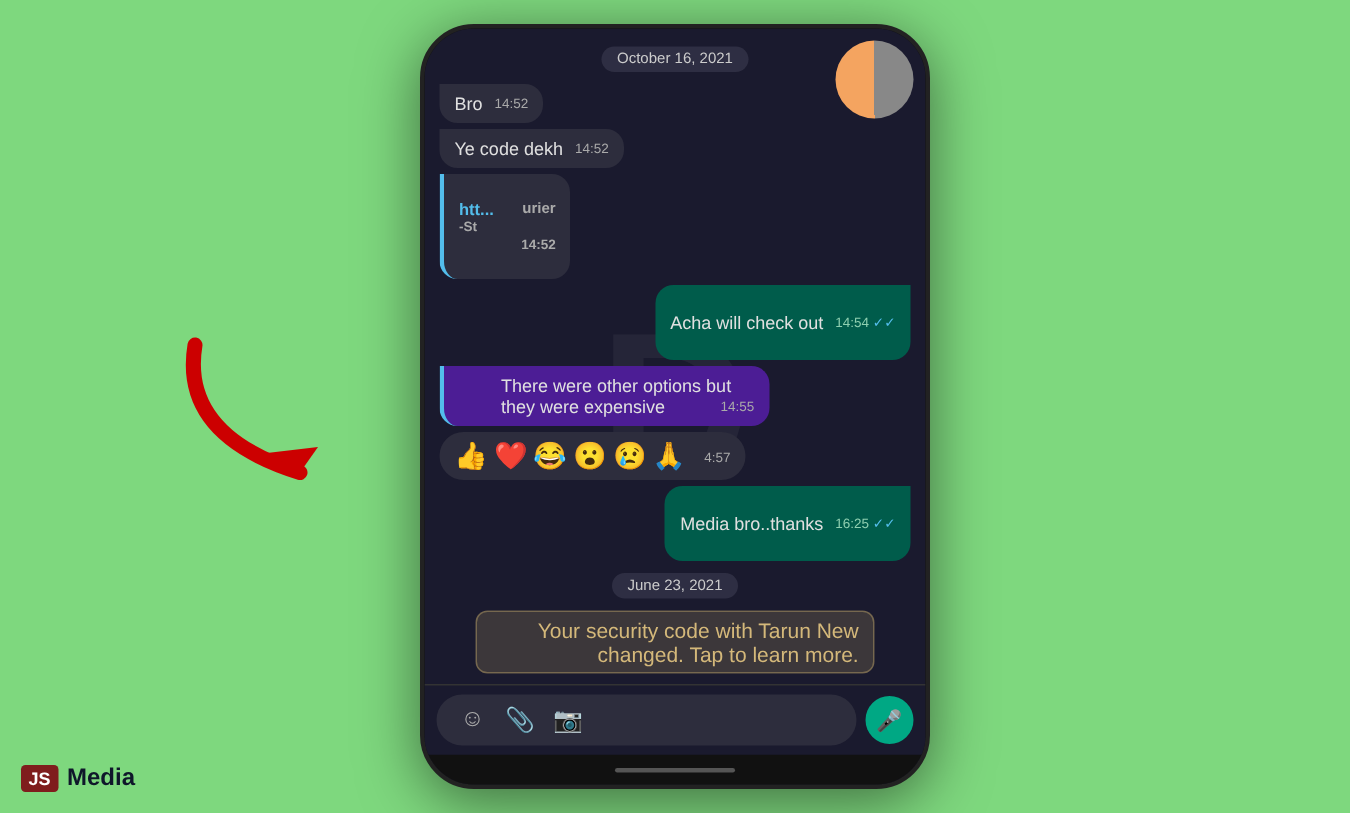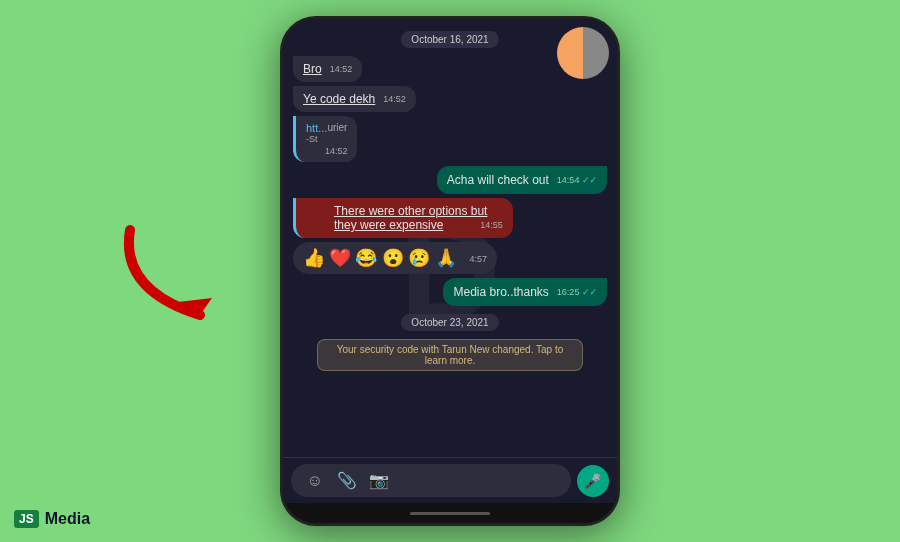--- a/index.html
+++ b/index.html
@@ -19,21 +19,21 @@
     .js-media-badge {
       position: absolute;
       bottom: 14px;
       left: 14px;
       display: flex;
       align-items: center;
       gap: 6px;
       z-index: 10;
     }
     .js-box {
-      background: #15803d;
+      background: #7f1d1d;
       color: #fff;
       font-size: 12px;
       font-weight: bold;
       padding: 2px 5px;
       border-radius: 3px;
     }
     .media-text {
       font-size: 16px;
       font-weight: bold;
       color: #0f172a;
@@ -123,30 +123,29 @@
     
     .msg-received {
       align-self: flex-start;
       background: #2d2d3d;
       color: #e0e0e0;
       border-radius: 0 12px 12px 12px;
       padding: 6px 10px;
       font-size: 12px;
       max-width: 70%;
       position: relative;
-      text-decoration: underline;
     }
 
     
     .msg-sent {
       align-self: flex-end;
       background: #005c4b;
       color: #e0e0e0;
       border-radius: 12px 0 12px 12px;
-      padding: 7px 10px;
+      padding: 18px 10px;
       font-size: 12px;
       max-width: 70%;
       position: relative;
     }
 
     .msg-time {
       font-size: 9px;
       color: #aaa;
       margin-left: 8px;
       float: right;
@@ -160,33 +159,34 @@
       color: #53bdeb;
       font-size: 9px;
     }
 
     
     .msg-link {
       align-self: flex-start;
       background: #2d2d3d;
       color: #53bdeb;
       border-radius: 0 12px 12px 12px;
-      padding: 6px 10px;
+      padding: 18px 10px;
       font-size: 11px;
       max-width: 80%;
       border-left: 3px solid #53bdeb;
+      font-weight: bold;
     }
     .msg-link .link-preview {
       font-size: 9px;
       color: #aaa;
     }
 
     
     .msg-highlighted {
-      background: #7f1d1d;
+      background: #4c1d95;
       border-left: 3px solid #53bdeb;
       padding-left: 38px;
     }
 
     
     .emoji-bar {
       align-self: flex-start;
       background: #2d2d3d;
       border-radius: 20px;
       padding: 5px 10px;
@@ -262,24 +262,24 @@
       height: 3px;
       background: #555;
       border-radius: 3px;
     }
 
     .security-notice {
       align-self: center;
       background: rgba(255,220,130,0.15);
       border: 1px solid rgba(255,220,130,0.3);
       color: #d4b87a;
-      font-size: 10px;
+      font-size: 14px;
       padding: 4px 10px;
       border-radius: 8px;
-      text-align: center;
+      text-align: right;
       max-width: 85%;
     }
   </style>
 </head>
 <body>
 
 <div class="js-media-badge">
   <span class="js-box">JS</span>
   <span class="media-text">Media</span>
 </div>
@@ -307,21 +307,21 @@
         <span class="msg-time">14:52</span>
       </div>
 
       <div class="msg-received">
         <span>Ye code dekh</span>
         <span class="msg-time">14:52</span>
       </div>
 
       <div class="msg-link">
         <div>
-          <span>htt</span>...<span style="float:right;font-size:10px;color:#aaa;">urier</span>
+          <span>htt</span>...<span style="float:right;font-size:10px;color:#aaa;margin-left:19px;">urier</span>
         </div>
         <div class="link-preview">-St</div>
         <span class="msg-time">14:52</span>
       </div>
 
       <div class="msg-sent">
         <span>Acha will check out</span>
         <span class="msg-time">
           <span>14:54</span>
           <span class="ticks">✓✓</span>
@@ -344,21 +344,21 @@
       </div>
 
       <div class="msg-sent">
         <span>Media bro..thanks</span>
         <span class="msg-time">
           <span>16:25</span>
           <span class="ticks">✓✓</span>
         </span>
       </div>
 
-      <div class="date-badge">October 23, 2021</div>
+      <div class="date-badge">June 23, 2021</div>
 
       <div class="security-notice">Your security code with Tarun New changed. Tap to learn more.</div>
 
     </div>
 
     <div class="chat-input-bar">
       <div class="input-field">
         <span class="icon-btn">☺</span>
         <span class="icon-btn">📎</span>
         <span class="icon-btn">📷</span>

